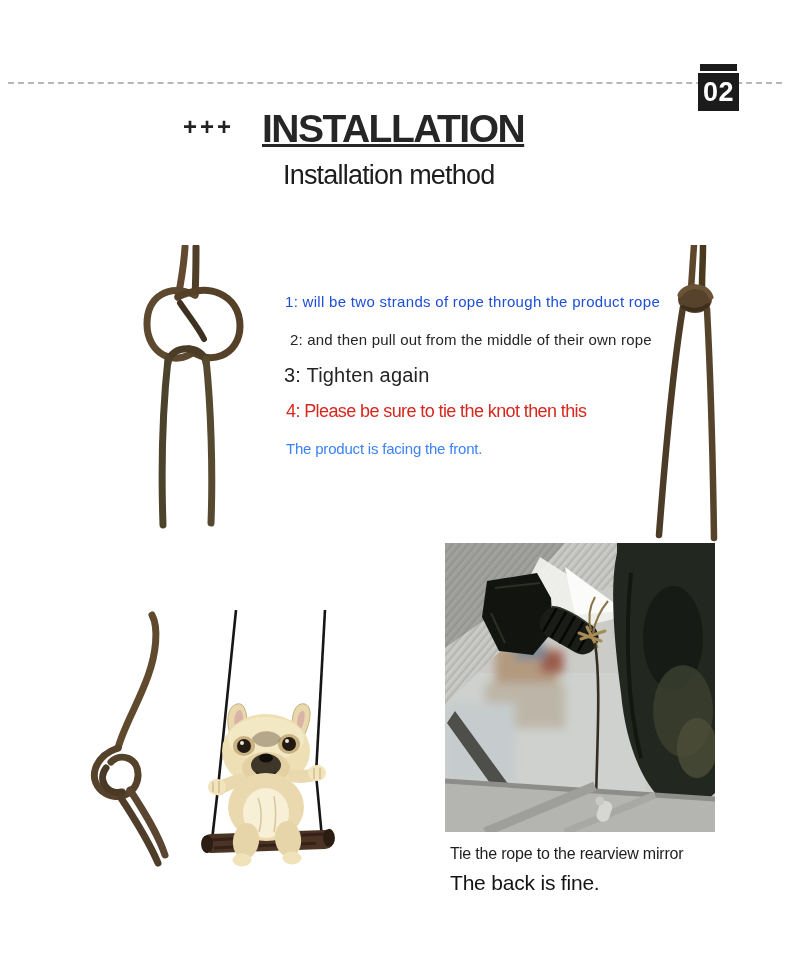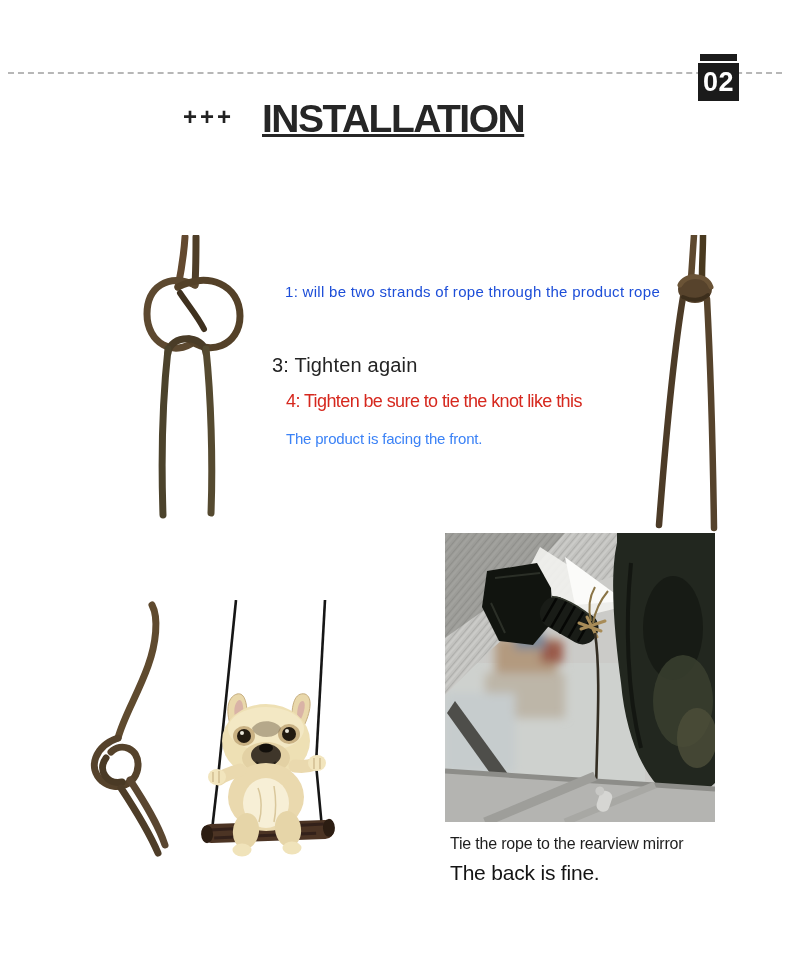--- a/index.html
+++ b/index.html
@@ -1,37 +1,37 @@
 <!DOCTYPE html>
 <html><head>
 <meta charset="utf-8">
 <style>
   html,body{margin:0;padding:0;background:#ffffff;}
   .page{
     position:relative;width:790px;height:959px;background:#ffffff;
     overflow:hidden;font-family:"Liberation Sans",sans-serif;color:#1f1f1f;
   }
-  .abs{position:absolute;}
+  .abs{position:absolute;margin-top:10px;}
   
   .divider{left:8px;width:774px;top:72px;border-top:2px dashed #b7b7b7;height:0;}
   .badge-bar{left:700px;top:54px;width:37px;height:7px;background:#1b1b1b;}
   .badge-box{
     left:698px;top:63px;width:41px;height:38px;background:#1b1b1b;color:#fff;
     display:flex;align-items:center;justify-content:center;
     font-size:27px;font-weight:bold;letter-spacing:0.5px;
   }
   
   .hdr-decor{left:183px;top:103px;font-size:24px;font-weight:bold;letter-spacing:3px;color:#222;}
   .hdr-title{left:262px;top:97px;font-size:39px;font-weight:800;letter-spacing:-1.5px;color:#262626;text-decoration:underline;}
   .hdr-sub{left:283px;top:150px;font-size:27px;font-weight:400;letter-spacing:-0.8px;color:#1d1d1d;}
   
   .step{white-space:nowrap;}
   .s1{left:285px;top:283px;font-size:15px;letter-spacing:0.3px;color:#1d4ed8;}
   .s2{left:290px;top:321px;font-size:15px;letter-spacing:0.2px;color:#242424;}
-  .s3{left:272px;top:354px;font-size:20px;letter-spacing:0.2px;color:#242424;}
+  .s3{left:284px;top:354px;font-size:20px;letter-spacing:0.2px;color:#242424;}
   .s4{left:286px;top:391px;font-size:18px;letter-spacing:-0.6px;color:#d6281e;}
   .s5{left:286px;top:430px;font-size:15px;letter-spacing:-0.2px;color:#3b82f6;}
   
   .f1{left:450px;top:835px;font-size:16px;letter-spacing:-0.2px;color:#1e1e1e;}
   .f2{left:450px;top:861px;font-size:21px;letter-spacing:-0.2px;color:#141414;}
   svg{display:block;}
 </style>
 </head>
 <body>
 
@@ -39,39 +39,41 @@
 
   <div class="abs divider"></div>
 
   <div class="abs badge-bar"></div>
   <div class="abs badge-box">
     <span>02</span>
   </div>
 
   <div class="abs hdr-decor">+++</div>
   <div class="abs hdr-title">INSTALLATION</div>
+  <div class="abs hdr-sub">Installation method</div>
 
   <div class="abs" style="left:140px;top:235px;">
     <svg width="116" height="285" viewBox="0 0 116 285">
       <g fill="none" stroke="#5a4730" stroke-width="7" stroke-linecap="round">
         <path d="M45,2 C44,18 42,32 38,52" stroke="#63492f"></path>
         <path d="M56,2 C56,18 56,32 55,50" stroke="#4f3e28"></path>
         <path d="M55,50 C28,38 7,52 7,79 C7,108 34,123 55,106" stroke="#5d4930"></path>
         <path d="M38,52 C68,36 100,50 100,81 C100,111 68,122 49,104" stroke="#544128"></path>
         <path d="M28,118 C30,99 64,99 66,118" stroke="#4a3c27"></path>
         <path d="M28,114 C23,160 21,222 23,280" stroke="#4c432c"></path>
         <path d="M66,114 C71,162 73,226 71,278" stroke="#554a30"></path>
         <path d="M40,58 C48,70 58,82 64,94" stroke="#3f311f" stroke-width="6"></path>
       </g>
     </svg>
   </div>
 
   <div class="abs step s1">1: will be two strands of rope through the product rope</div>
+  <div class="abs step s2">2: and then pull out from the middle of their own rope</div>
   <div class="abs step s3">3: Tighten again</div>
-  <div class="abs step s4">4: Tighten be sure to tie the knot like this</div>
+  <div class="abs step s4">4: Please be sure to tie the knot then this</div>
   <div class="abs step s5">The product is facing the front.</div>
 
   <div class="abs" style="left:645px;top:235px;">
     <svg width="100" height="298" viewBox="0 0 100 298">
       <g fill="none" stroke="#53412b" stroke-width="6.5" stroke-linecap="round">
         <path d="M49,0 C48,16 47,30 46,44" stroke="#5d482e"></path>
         <path d="M58,0 C58,15 57,28 57,42" stroke="#49391f"></path>
         <path d="M38,62 C28,122 20,212 14,290" stroke="#4c3b27"></path>
         <path d="M62,64 C66,140 68,222 69,293" stroke="#56432c"></path>
       </g>

